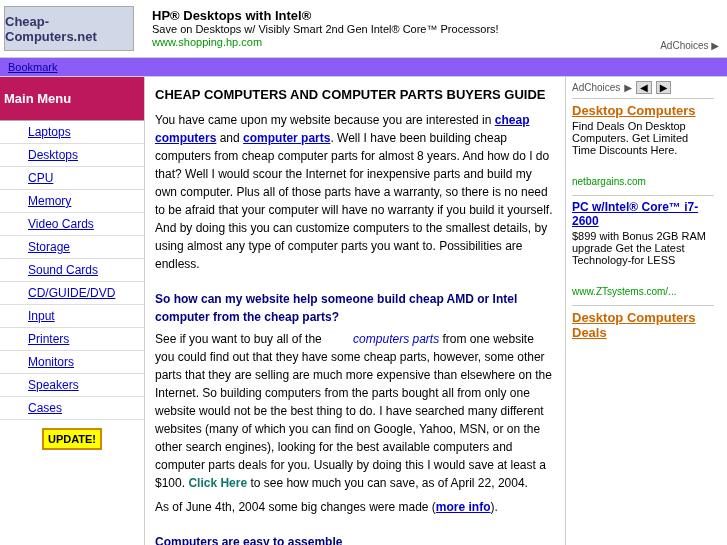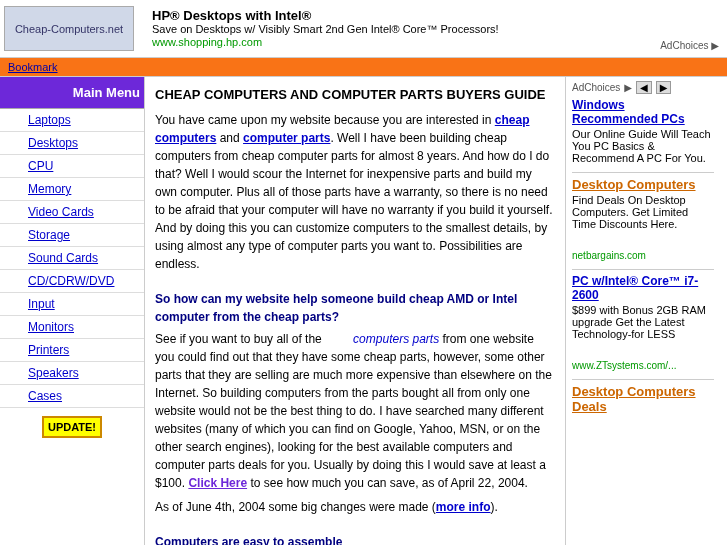--- a/index.html
+++ b/index.html
@@ -40,21 +40,21 @@
     #banner-ad .link { color: #009900; font-size: 11px; text-decoration: none; }
     #adchoices {
       font-size: 10px;
       color: #555;
       align-self: flex-end;
       padding: 2px 4px;
     }
 
     
     #bookmark-bar {
-      background: #f97316;
+      background: #8b5cf6;
       padding: 3px 8px;
       border-bottom: 1px solid #ccc;
       font-size: 11px;
       color: #00a;
       text-decoration: underline;
       cursor: pointer;
     }
 
     
     #main-layout {
@@ -64,26 +64,26 @@
 
     
     #sidebar {
       width: 145px;
       min-width: 145px;
       border-right: 1px solid #ccc;
       background: #fff;
       padding-bottom: 10px;
     }
     #main-menu-header {
-      background: #6d28d9;
+      background: #be185d;
       color: #fff;
       font-weight: bold;
       font-size: 13px;
-      text-align: right;
-      padding: 8px 4px;
+      text-align: left;
+      padding: 14px 4px;
       border-bottom: 1px solid #aaa;
     }
     .sidebar-item {
       padding: 4px 28px;
       font-size: 12px;
       color: #0000cc;
       border-bottom: 1px solid #ddd;
       cursor: pointer;
       text-decoration: underline;
     }
@@ -118,21 +118,21 @@
       font-size: 12px;
       font-weight: bold;
       color: #000080;
       margin: 17px 0 4px 0;
     }
     #content p {
       margin-bottom: 6px;
       font-size: 12px;
     }
     .bold-link { color: #0000cc; text-decoration: underline; font-weight: bold; }
-    .red-link { color: #6d28d9; text-decoration: underline; font-weight: bold; }
+    .red-link { color: #0f766e; font-weight: bold; }
     .italic-link { color: #0000cc; font-style: italic; margin-left: 28px; }
 
     
     #right-sidebar {
       width: 155px;
       min-width: 155px;
       padding: 4px 6px;
       font-size: 11px;
       border-left: 1px solid #ccc;
     }
@@ -166,21 +166,21 @@
     .ad-text { font-size: 11px; color: #000; margin: 2px 0; }
     .ad-url { font-size: 10px; color: #009900; margin-top: 20px; }
     .ad-divider { border-top: 1px solid #ccc; margin: 4px 0; }
   </style>
 </head>
 <body>
 
 <div id="top-banner">
   <div id="logo-area">
     <div id="logo-img">
-      <span style="font-size:11px; color:#336; font-weight:normal; text-align:right;">Cheap-Computers.net</span>
+      <span style="font-size:13px; color:#336; font-weight:bold; text-align:left;">Cheap-Computers.net</span>
     </div>
   </div>
   <div id="banner-ad">
     <div class="title">HP® Desktops with Intel®</div>
     <div class="sub">Save on Desktops w/ Visibly Smart 2nd Gen Intel® Core™ Processors!</div>
     <a class="link" href="#">www.shopping.hp.com</a>
   </div>
   <div id="adchoices">AdChoices ▶</div>
 </div>
 
@@ -192,24 +192,24 @@
 
   <div id="sidebar">
     <div id="main-menu-header">Main Menu</div>
     <div class="sidebar-item">Laptops</div>
     <div class="sidebar-item">Desktops</div>
     <div class="sidebar-item">CPU</div>
     <div class="sidebar-item">Memory</div>
     <div class="sidebar-item">Video Cards</div>
     <div class="sidebar-item">Storage</div>
     <div class="sidebar-item">Sound Cards</div>
-    <div class="sidebar-item">CD/CDRW/DVD</div>
+    <div class="sidebar-item">CD/GUIDE/DVD</div>
     <div class="sidebar-item">Input</div>
+    <div class="sidebar-item">Printers</div>
     <div class="sidebar-item">Monitors</div>
-    <div class="sidebar-item">Printers</div>
     <div class="sidebar-item">Speakers</div>
     <div class="sidebar-item">Cases</div>
     <button id="update-btn">UPDATE!</button>
   </div>
 
   <div id="content">
     <h2>CHEAP COMPUTERS AND COMPUTER PARTS BUYERS GUIDE</h2>
     <p>
       You have came upon my website because you are interested in <span class="bold-link">cheap computers</span> and <span class="bold-link">computer parts</span>. Well I have been building cheap computers from cheap computer parts for almost 8 years. And how do I do that? Well I would scour the Internet for inexpensive parts and build my own computer. Plus all of those parts have a warranty, so there is no need to be afraid that your computer will have no warranty if you build it yourself. And by doing this you can customize computers to the smallest details, by using almost any type of computer parts you want to. Possibilities are endless.
     </p>
@@ -228,25 +228,20 @@
   </div>
 
   <div id="right-sidebar">
     <div class="adchoices-top">
       <span>AdChoices</span>
       <span>▶</span>
       <button class="ad-nav-btn">◀</button>
       <button class="ad-nav-btn">▶</button>
     </div>
 
-    <div class="ad-section">
-      <div class="ad-title blue">Windows</div>
-      <div class="ad-title blue">Recommended PCs</div>
-      <div class="ad-text">Our Online Guide Will Teach You PC Basics &amp; Recommend A PC For You.</div>
-    </div>
 
     <div class="ad-divider"></div>
 
     <div class="ad-section">
       <div class="ad-title orange">Desktop Computers</div>
       <div class="ad-text">Find Deals On Desktop Computers. Get Limited Time Discounts Here.</div>
       <div class="ad-url">netbargains.com</div>
     </div>
 
     <div class="ad-divider"></div>

